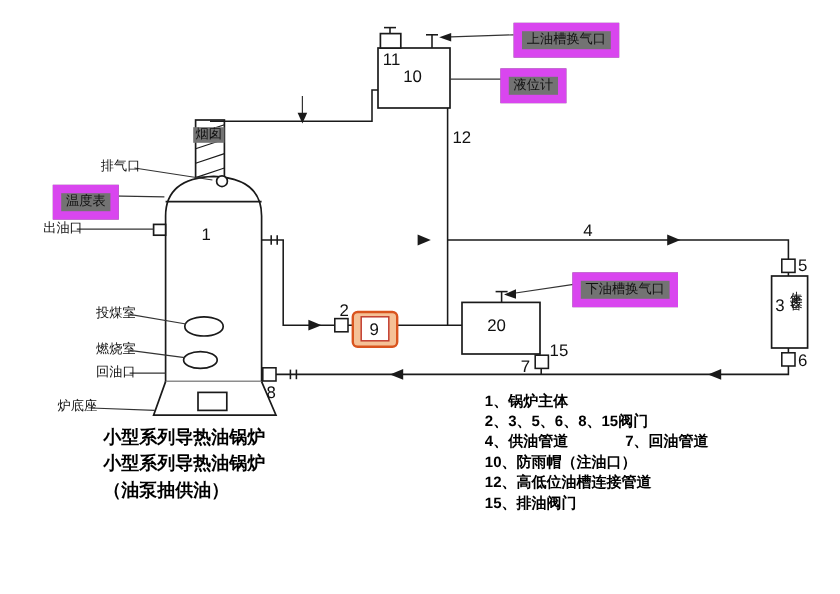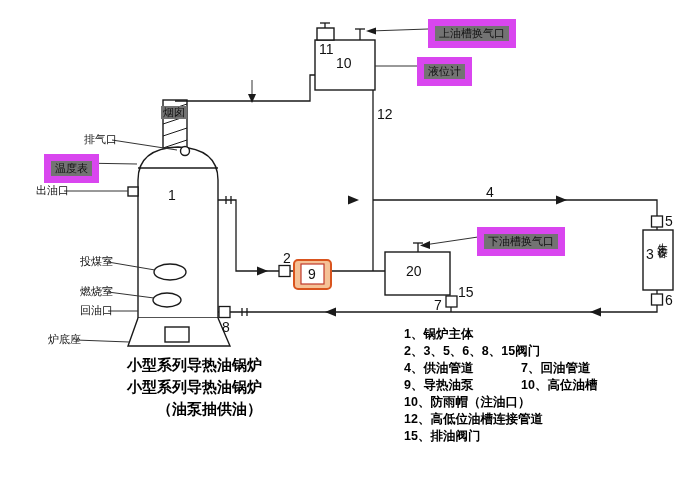--- a/index.html
+++ b/index.html
@@ -10,21 +10,21 @@
   .lbl { position:absolute; font-size:11px; line-height:1.15; white-space:nowrap; color:#111; }
   .bgwhite { background:#737373; padding:0 2px; }
   .callout { position:absolute; font-size:11px; line-height:1.2; white-space:nowrap; color:#111;
              border:7px solid #d946ef; background:#737373; padding:1px 4px; }
   .num { position:absolute; font-size:14px; font-weight:normal; color:#111; white-space:nowrap; }
   .vert { writing-mode:vertical-rl; letter-spacing:2px; }
   .watermark { position:absolute; left:252px; top:230px; width:160px; text-align:center;
                opacity:.55; pointer-events:none; }
   .wm-name { font-size:19px; font-weight:bold; color:#e8570f; letter-spacing:2px; margin-top:1px; }
   .wm-sub  { font-size:7px; color:#8a9aa0; letter-spacing:1.5px; }
-  .title { position:absolute; left:86px; top:354px; width:176px; text-align:right;
+  .title { position:absolute; left:86px; top:354px; width:176px; text-align:left;
            font-size:15px; font-weight:bold; line-height:22px; color:#000; }
   .legend { position:absolute; left:388px; top:326px; font-size:12.5px; font-weight:bold;
             color:#000; line-height:17px;margin-left:16px; }
   .legend .row { display:flex; }
   .legend .col-a { min-width:117px; white-space:nowrap; }
   .legend .col-b { white-space:nowrap; }
 </style>
 </head>
 <body>
 
@@ -164,24 +164,20 @@
     </div>
     <div class="row">
       <span class="col-a">2、3、5、6、8、15阀门</span>
       <span class="col-b"></span>
     </div>
     <div class="row">
       <span class="col-a">4、供油管道</span>
       <span class="col-b">7、回油管道</span>
     </div>
     <div class="row">
-      <span class="col-a">9、导热油泵</span>
-      <span class="col-b">10、高位油槽</span>
-    </div>
-    <div class="row">
       <span class="col-a">10、防雨帽（注油口）</span>
       <span class="col-b"></span>
     </div>
     <div class="row">
       <span class="col-a">12、高低位油槽连接管道</span>
       <span class="col-b"></span>
     </div>
     <div class="row">
       <span class="col-b">15、排油阀门</span>
     </div>

